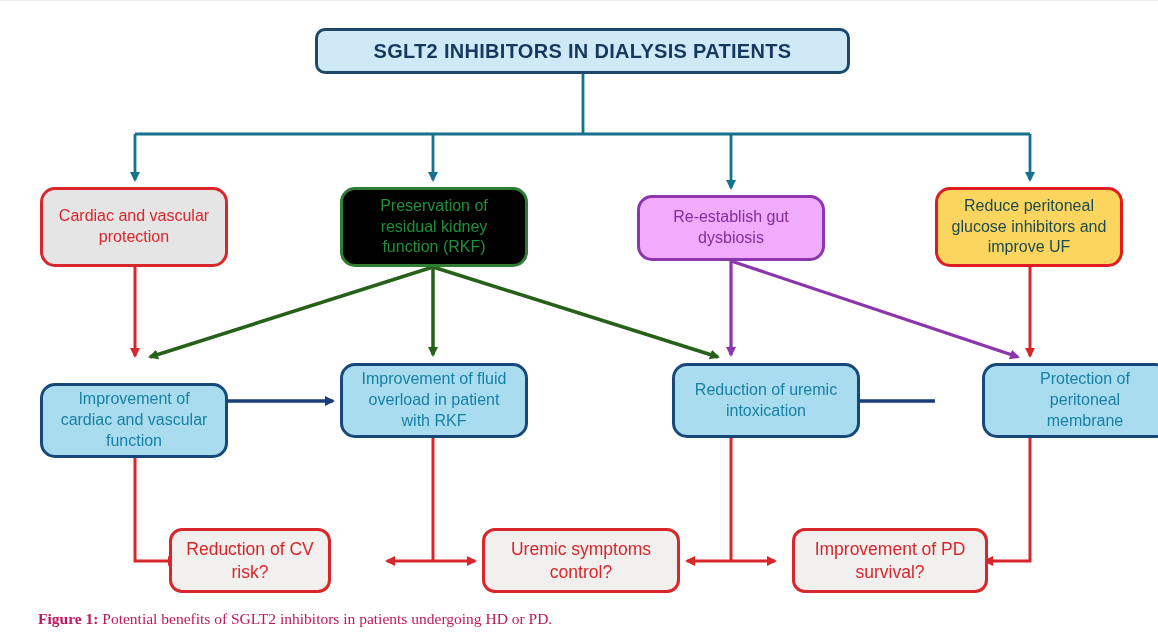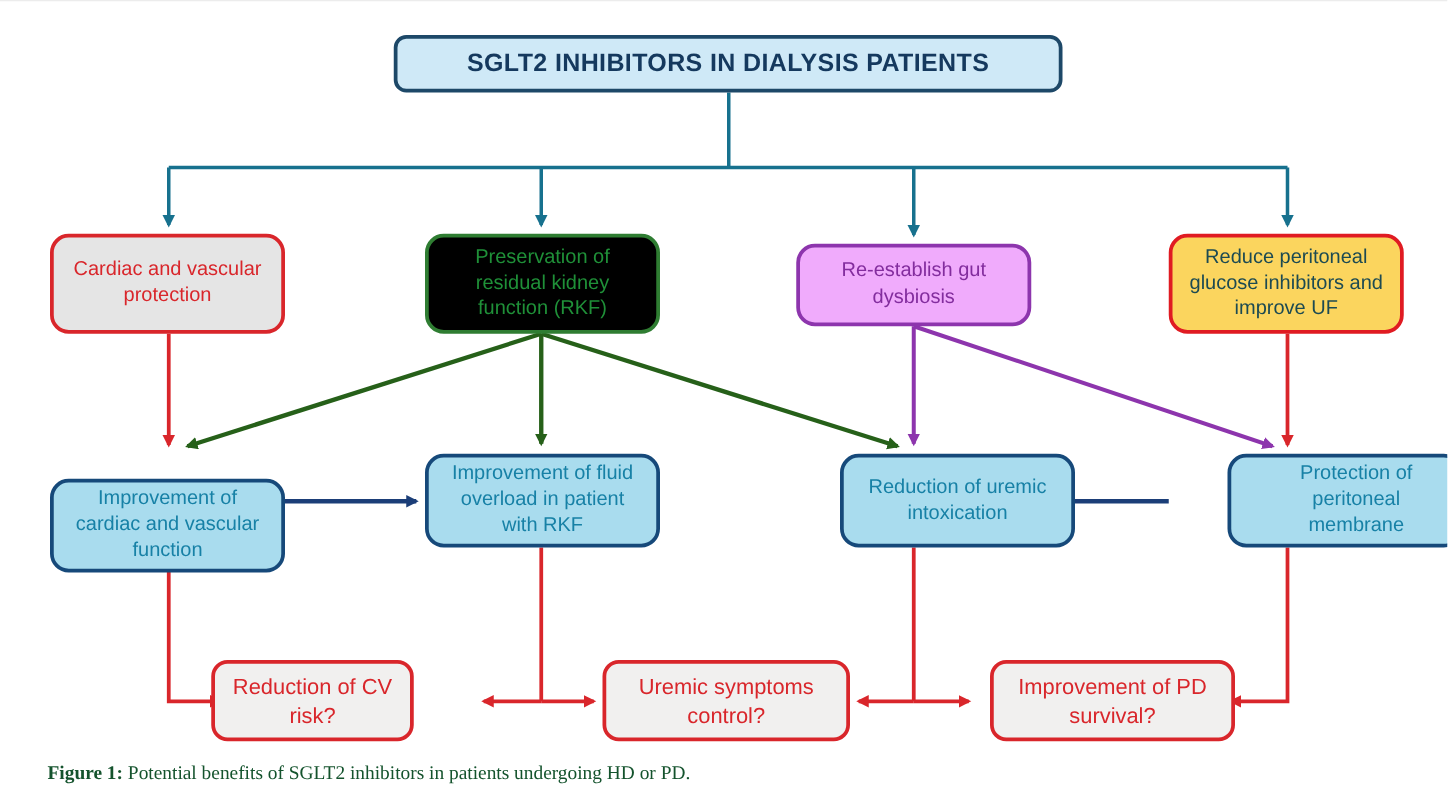--- a/index.html
+++ b/index.html
@@ -43,21 +43,21 @@
     top:527px;height:65px;
     background:#f1f0ef;border:3px solid #d9262b;border-radius:13px;
     color:#d9262b;font-size:17.5px;
   }
   .o1{left:169px;width:162px;}
   .o2{left:482px;width:198px;}
   .o3{left:768px;width:196px;margin-left:24px;}
   .caption{
     position:absolute;left:38px;top:609px;
     font-family:"Liberation Serif", serif;
-    font-size:15.5px;color:#14532d;
+    font-size:15.5px;color:#be185d;
   }
   .caption b{font-weight:700;}
 </style>
 </head>
 <body>
 
 <div class="canvas">
 
   <svg class="arrows" viewBox="0 0 1158 643" xmlns="http://www.w3.org/2000/svg">
     <defs>

